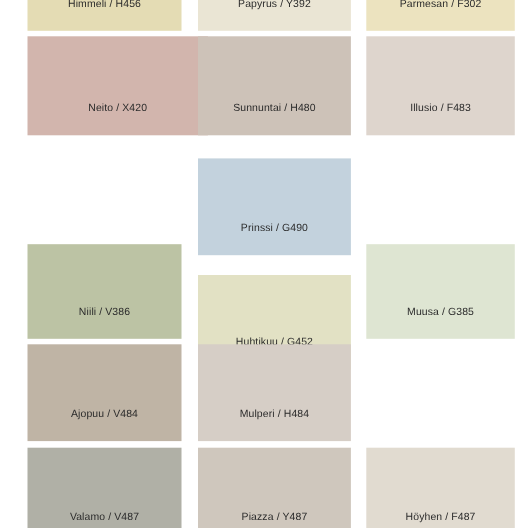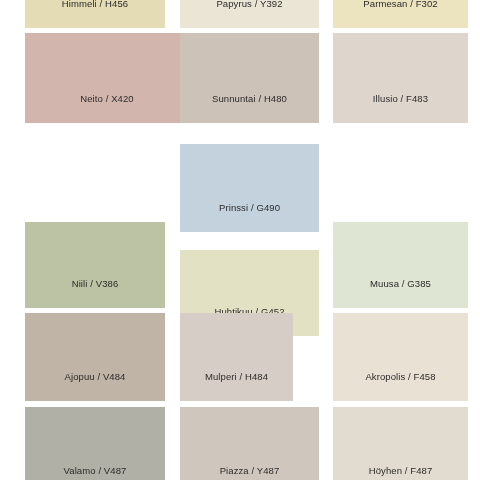--- a/index.html
+++ b/index.html
@@ -68,25 +68,22 @@
     </div>
     <div class="swatch" style="left: 180px; top: 222px; width: 139px; height: 86px; background: rgb(226, 225, 196); margin-top: 28px;">
       <div class="swatch-label" style="color: rgb(43, 43, 43);">Huhtikuu / G452</div>
     </div>
     <div class="swatch" style="left: 333px; top: 222px; width: 135px; height: 86px; background: rgb(222, 229, 210);">
       <div class="swatch-label" style="color: rgb(43, 43, 43);">Muusa / G385</div>
     </div>
     <div class="swatch" style="left: 25px; top: 313px; width: 140px; height: 88px; background: rgb(191, 180, 165);">
       <div class="swatch-label" style="color: rgb(43, 43, 43);">Ajopuu / V484</div>
     </div>
-    <div class="swatch" style="left: 180px; top: 313px; width: 113px; height: 88px; background: rgb(214, 206, 198);">
+    <div class="swatch" style="left: 180px; top: 313px; width: 139px; height: 88px; background: rgb(214, 206, 198);">
       <div class="swatch-label" style="color: rgb(43, 43, 43);">Mulperi / H484</div>
-    </div>
-    <div class="swatch" style="left: 333px; top: 313px; width: 135px; height: 88px; background: rgb(233, 226, 212);">
-      <div class="swatch-label" style="color: rgb(43, 43, 43);">Akropolis / F458</div>
     </div>
     <div class="swatch" style="left: 25px; top: 407px; width: 140px; height: 88px; background: rgb(176, 176, 166);">
       <div class="swatch-label" style="color: rgb(43, 43, 43);">Valamo / V487</div>
     </div>
     <div class="swatch" style="left: 180px; top: 407px; width: 139px; height: 88px; background: rgb(207, 199, 189);">
       <div class="swatch-label" style="color: rgb(43, 43, 43);">Piazza / Y487</div>
     </div>
     <div class="swatch" style="left: 333px; top: 407px; width: 135px; height: 88px; background: rgb(225, 219, 208);">
       <div class="swatch-label" style="color: rgb(43, 43, 43);">Höyhen / F487</div>
     </div>

